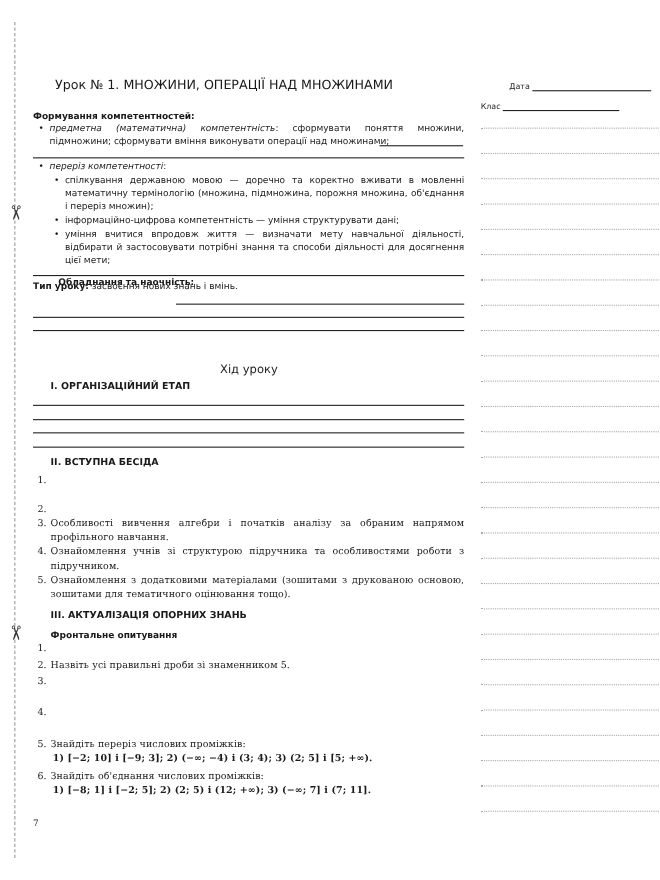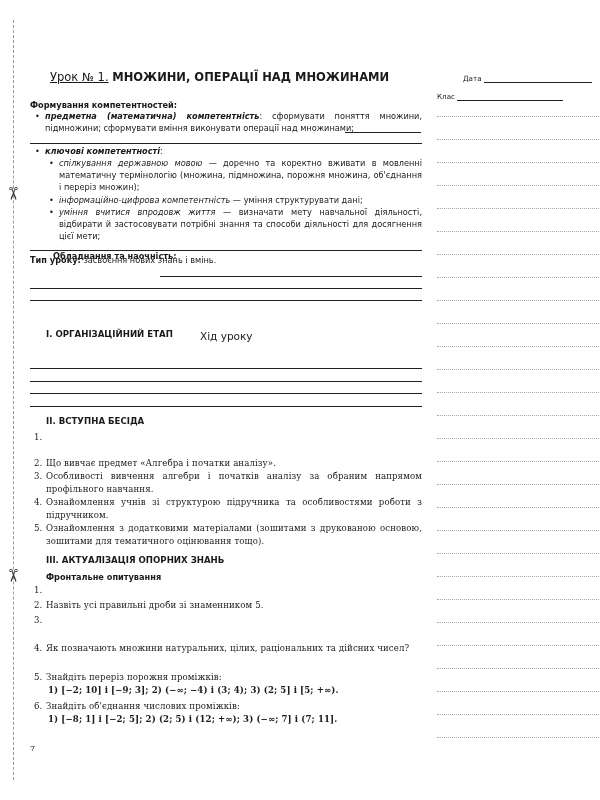--- a/index.html
+++ b/index.html
@@ -1,25 +1,25 @@
 <!DOCTYPE html>
 <html><head>
 <meta charset="utf-8">
 <style>
   html, body { margin: 0; padding: 0; background: #ffffff; }
   body { width: 600px; height: 800px; position: relative; overflow: hidden; color: #1a1a1a; font-family: "DejaVu Sans", sans-serif; }
   .cutline { position: absolute; left: 13px; top: 20px; height: 760px; border-left: 1px dashed #9a9a9a; }
   .scissors { position: absolute; left: 0px; width: 26px; height: 22px; font-size: 18px; line-height: 22px; color: #333; transform: rotate(90deg); font-family: "DejaVu Sans", sans-serif; }
   .title { position: absolute; left: 50px; top: 70px; width: 350px; font-family: "DejaVu Sans", sans-serif; font-size: 11.5px; white-space: nowrap; }
-  .title .lead { font-weight: normal; text-decoration: underline; }
-  .title .topic { font-weight: bold; }
+  .title .lead { font-weight: normal; }
+  .title .topic { font-weight: normal; }
   .txt { font-family: "DejaVu Sans", sans-serif; font-size: 8.2px; line-height: 12px; }
   .bold { font-weight: bold; }
-  .ital { font-style: italic; }
-  .bi { font-weight: bold; font-style: italic; }
+  .ital { }
+  .bi { font-weight: normal; font-style: italic; }
   .abs { position: absolute; }
   .line { position: absolute; height: 0; border-top: 1px solid #222; }
   .bullet::before { content: "•"; position: absolute; left: -10px; }
   .serif { font-family: "DejaVu Serif", serif; font-size: 8.6px; line-height: 13px; letter-spacing: 0.1px; }
   .dot-line { position: absolute; left: 437px; width: 162px; height: 0; border-top: 1px dotted #a8a8a8; }
   .field-label { font-family: "DejaVu Sans", sans-serif; font-size: 7.2px; color: #222; }
   .field-line { display: inline-block; width: 106px; border-bottom: 1px solid #222; height: 8px; vertical-align: bottom; margin-left: 2px; }
   .heading { font-family: "DejaVu Sans", sans-serif; font-size: 8.6px; font-weight: bold; }
   .num { position: absolute; left: -12px; }
   .pagenum { position: absolute; left: 30px; top: 744px; font-family: "DejaVu Serif", serif; font-size: 8px; }
@@ -75,21 +75,21 @@
   </div>
 
 <div class="abs txt bold" style="left:30px; top:99px;">Формування компетентностей:</div>
 <div class="abs txt bullet" style="left:45px; top:110px; width:377px; text-align:justify;">
   <span class="bi">предметна (математична) компетентність</span><span>: сформувати поняття множини, підмножини; сформувати вміння виконувати операції над множинами;</span>
 </div>
 <div class="line" style="left:345px; top:132px; width:76px;"></div>
 <div class="line" style="left:30px; top:143px; width:392px;"></div>
 
 <div class="abs txt bullet" style="left:45px; top:145px;">
-  <span class="bi">ключові компетентності</span><span>:</span>
+  <span class="bi">переріз компетентності</span><span>:</span>
 </div>
 <div class="abs txt bullet" style="left:59px; top:157px; width:363px; text-align:justify;">
   <span class="ital">спілкування державною мовою</span><span> — доречно та коректно вживати в мовленні математичну термінологію (множина, підмножина, порожня множина, об'єднання і переріз множин);</span>
 </div>
 <div class="abs txt bullet" style="left:59px; top:194px; width:363px;">
   <span class="ital">інформаційно-цифрова компетентність</span><span> — уміння структурувати дані;</span>
 </div>
 <div class="abs txt bullet" style="left:59px; top:206px; width:363px; text-align:justify;">
   <span class="ital">уміння вчитися впродовж життя</span><span> — визначати мету навчальної діяльності, відбирати й застосовувати потрібні знання та способи діяльності для досягнення цієї мети;</span>
 </div>
@@ -98,37 +98,37 @@
 <div class="abs txt" style="left:30px; top:254px;">
   <span class="bold">Тип уроку:</span><span> засвоєння нових знань і вмінь.</span>
 </div>
 <div class="abs txt bold" style="left:30px; top:250px;margin-left:23px;">Обладнання та наочність:</div>
 <div class="line" style="left:160px; top:276px; width:262px;"></div>
 <div class="line" style="left:30px; top:288px; width:392px;"></div>
 <div class="line" style="left:30px; top:300px; width:392px;"></div>
 
 <div class="abs" style="left:200px; top:330px; font-size:10.5px; font-family:'DejaVu Sans',sans-serif;">Хід уроку</div>
 
-<div class="abs heading" style="left:46px; top:329px;">І. ОРГАНІЗАЦІЙНИЙ ЕТАП</div>
+<div class="abs heading" style="left:46px; top:347px;">І. ОРГАНІЗАЦІЙНИЙ ЕТАП</div>
 <div class="line" style="left:30px; top:368px; width:392px;"></div>
 <div class="line" style="left:30px; top:381px; width:392px;"></div>
 <div class="line" style="left:30px; top:393px; width:392px;"></div>
 <div class="line" style="left:30px; top:406px; width:392px;"></div>
 
 <div class="abs heading" style="left:46px; top:416px;">ІІ. ВСТУПНА БЕСІДА</div>
 <div class="abs serif" style="left:46px; top:431px; width:376px; text-align:justify;"><span class="num">1.</span></div>
-<div class="abs serif" style="left:46px; top:457px; width:376px;"><span class="num">2.</span><span>Що вивчає предмет «Алгебра і початки аналізу».</span></div>
+<div class="abs serif" style="left:46px; top:457px; width:376px;"><span class="num">2.</span></div>
 <div class="abs serif" style="left:46px; top:470px; width:376px; text-align:justify;"><span class="num">3.</span><span>Особливості вивчення алгебри і початків аналізу за обраним напрямом профільного навчання.</span></div>
 <div class="abs serif" style="left:46px; top:496px; width:376px; text-align:justify;"><span class="num">4.</span><span>Ознайомлення учнів зі структурою підручника та особливостями роботи з підручником.</span></div>
 <div class="abs serif" style="left:46px; top:522px; width:376px; text-align:justify;"><span class="num">5.</span><span>Ознайомлення з додатковими матеріалами (зошитами з друкованою основою, зошитами для тематичного оцінювання тощо).</span></div>
 
 <div class="abs heading" style="left:46px; top:555px;">ІІІ. АКТУАЛІЗАЦІЯ ОПОРНИХ ЗНАНЬ</div>
 <div class="abs txt bold" style="left:46px; top:571px;">Фронтальне опитування</div>
 <div class="abs serif" style="left:46px; top:584px; width:376px;"><span class="num">1.</span></div>
 <div class="abs serif" style="left:46px; top:599px; width:376px;"><span class="num">2.</span><span>Назвіть усі правильні дроби зі знаменником 5.</span></div>
 <div class="abs serif" style="left:46px; top:614px; width:376px; text-align:justify;"><span class="num">3.</span></div>
-<div class="abs serif" style="left:46px; top:642px; width:376px; text-align:justify;"><span class="num">4.</span><span>Як позначають множини натуральних, цілих, раціональних та дійсних чисел?</span></div>
-<div class="abs serif" style="left:46px; top:671px; width:376px;"><span class="num">5.</span><span>Знайдіть переріз порожня проміжків:</span></div>
+<div class="abs serif" style="left:46px; top:642px; width:376px; text-align:justify;"><span class="num">4.</span></div>
+<div class="abs serif" style="left:46px; top:671px; width:376px;"><span class="num">5.</span><span>Знайдіть переріз числових проміжків:</span></div>
 <div class="abs serif math" style="left:48px; top:684px; width:376px;">1) [−2; 10] і [−9; 3]; 2) (−∞; −4) і (3; 4); 3) (2; 5] і [5; +∞).</div>
 <div class="abs serif" style="left:46px; top:700px; width:376px;"><span class="num">6.</span><span>Знайдіть об'єднання числових проміжків:</span></div>
 <div class="abs serif math" style="left:48px; top:713px; width:376px;">1) [−8; 1] і [−2; 5]; 2) (2; 5) і (12; +∞); 3) (−∞; 7] і (7; 11].</div>
 
 <div class="pagenum">7</div>
 
 </body></html>

